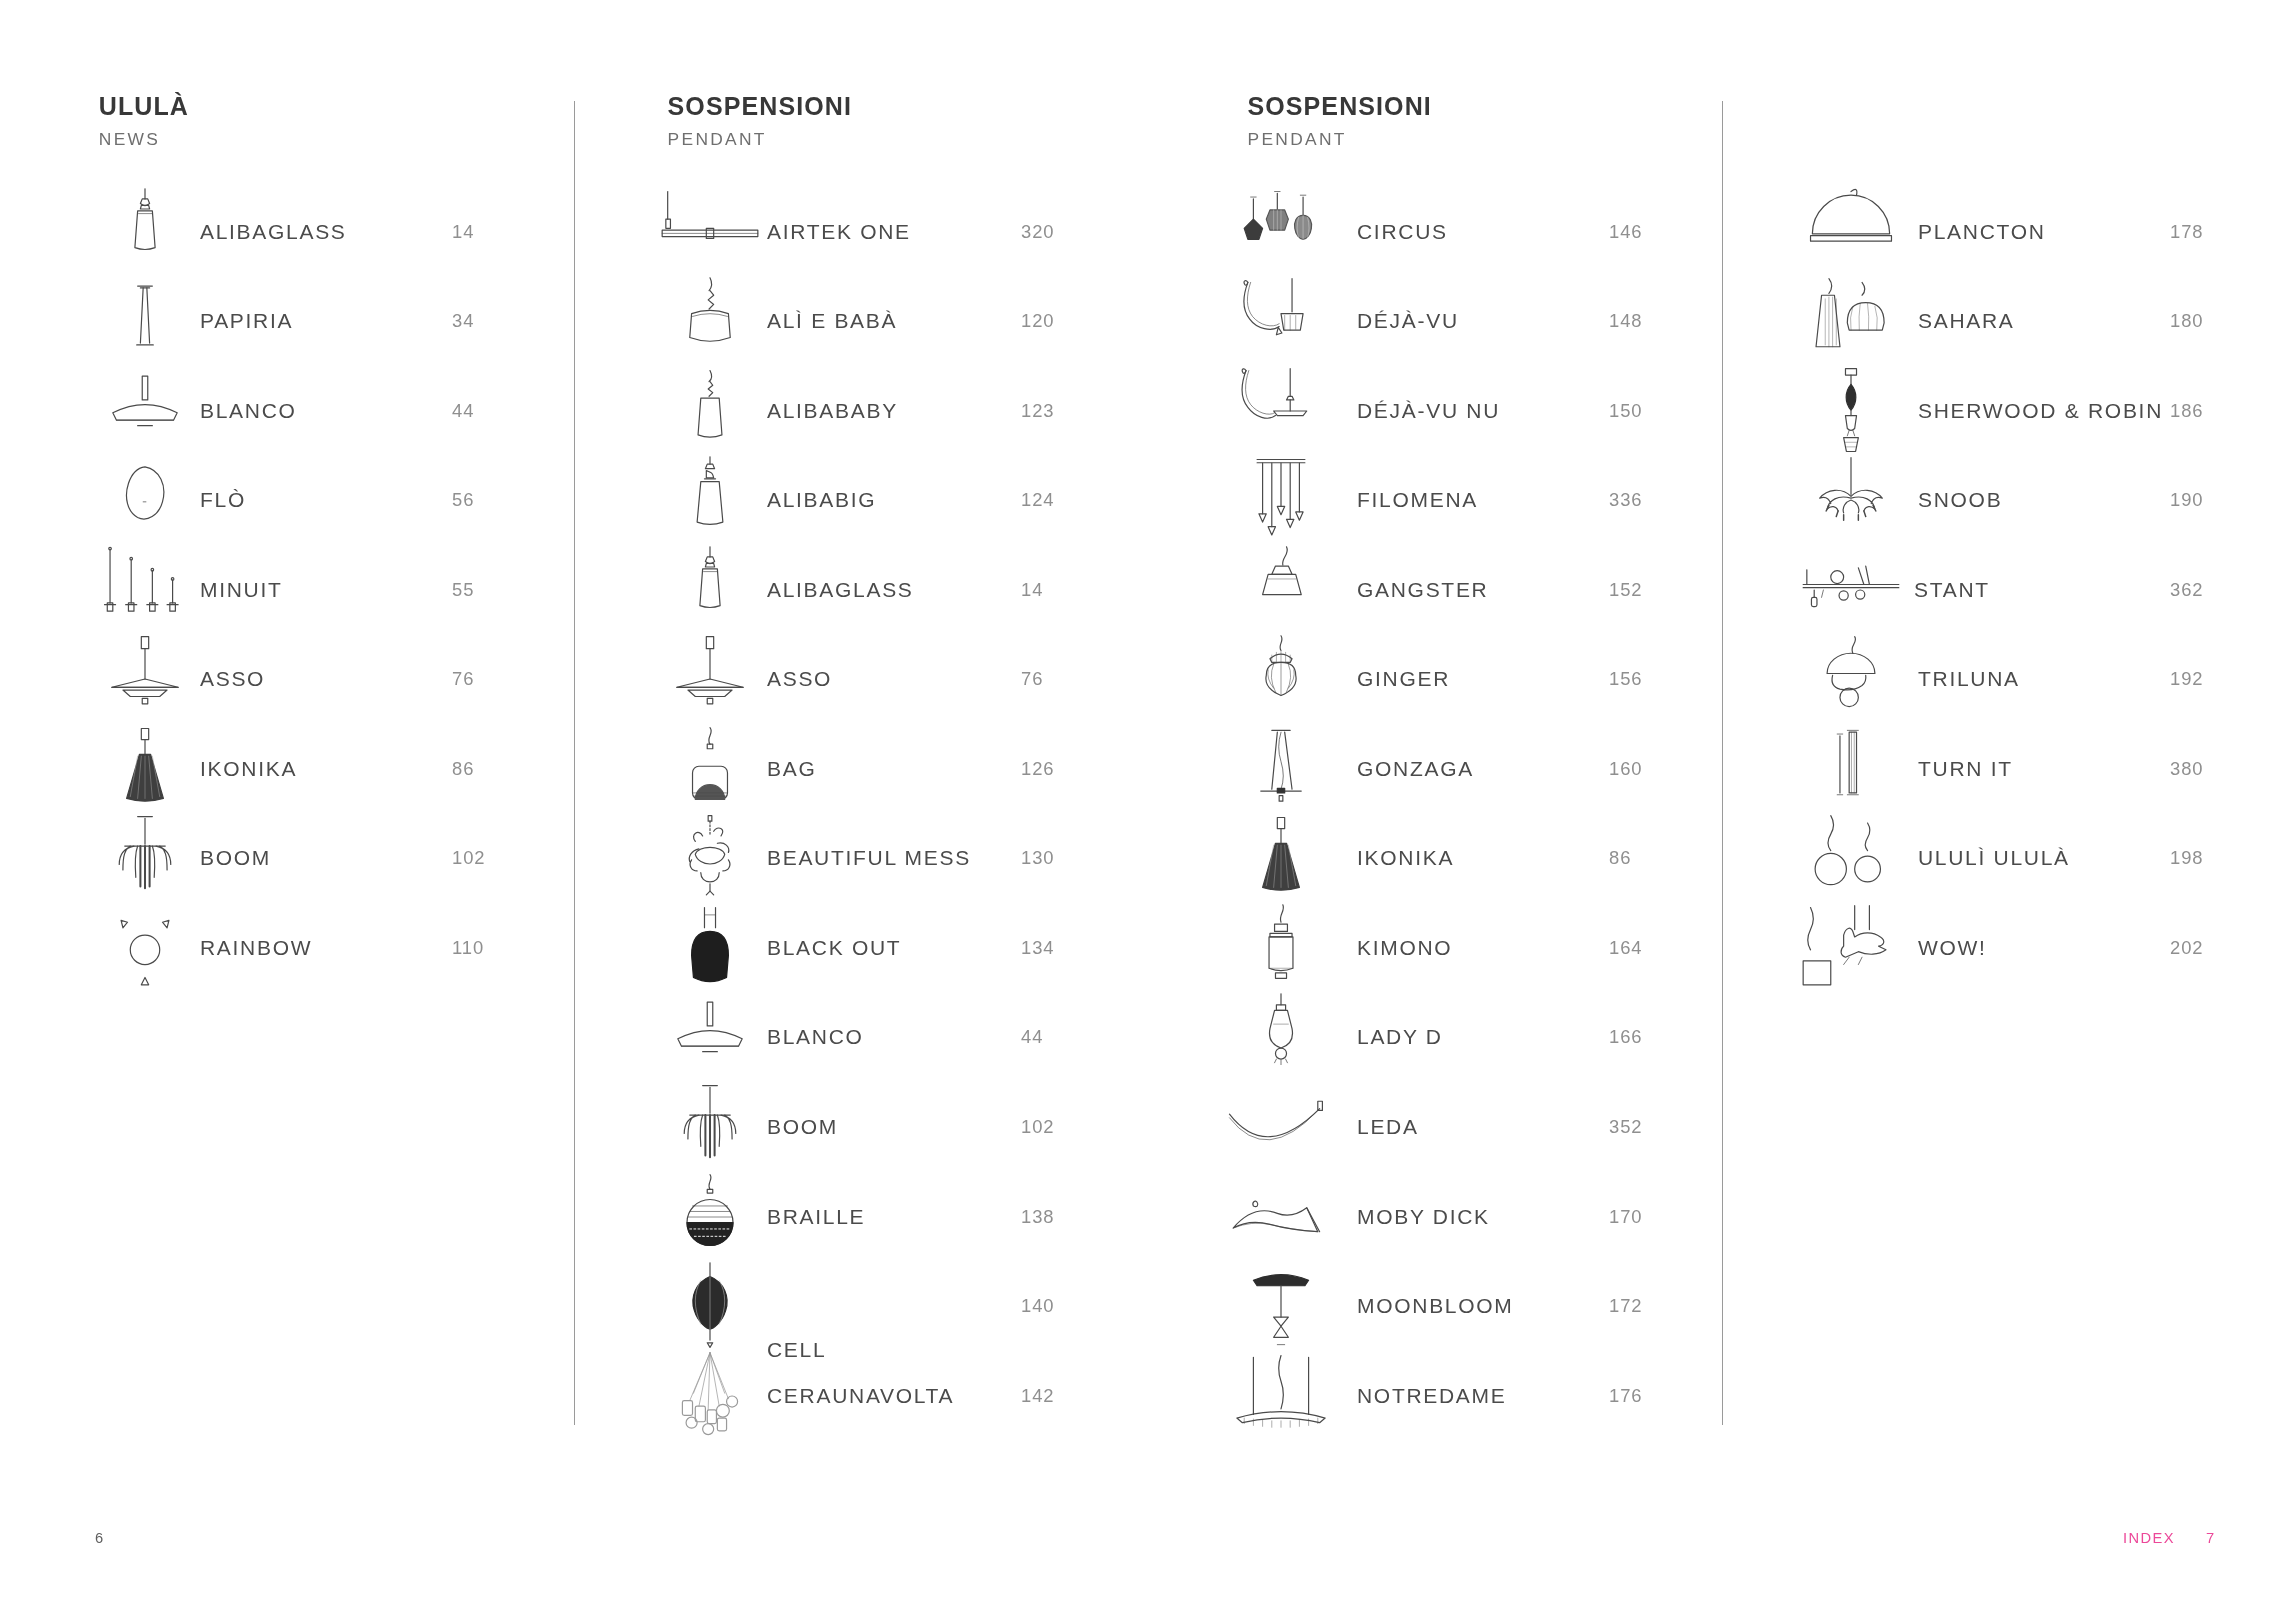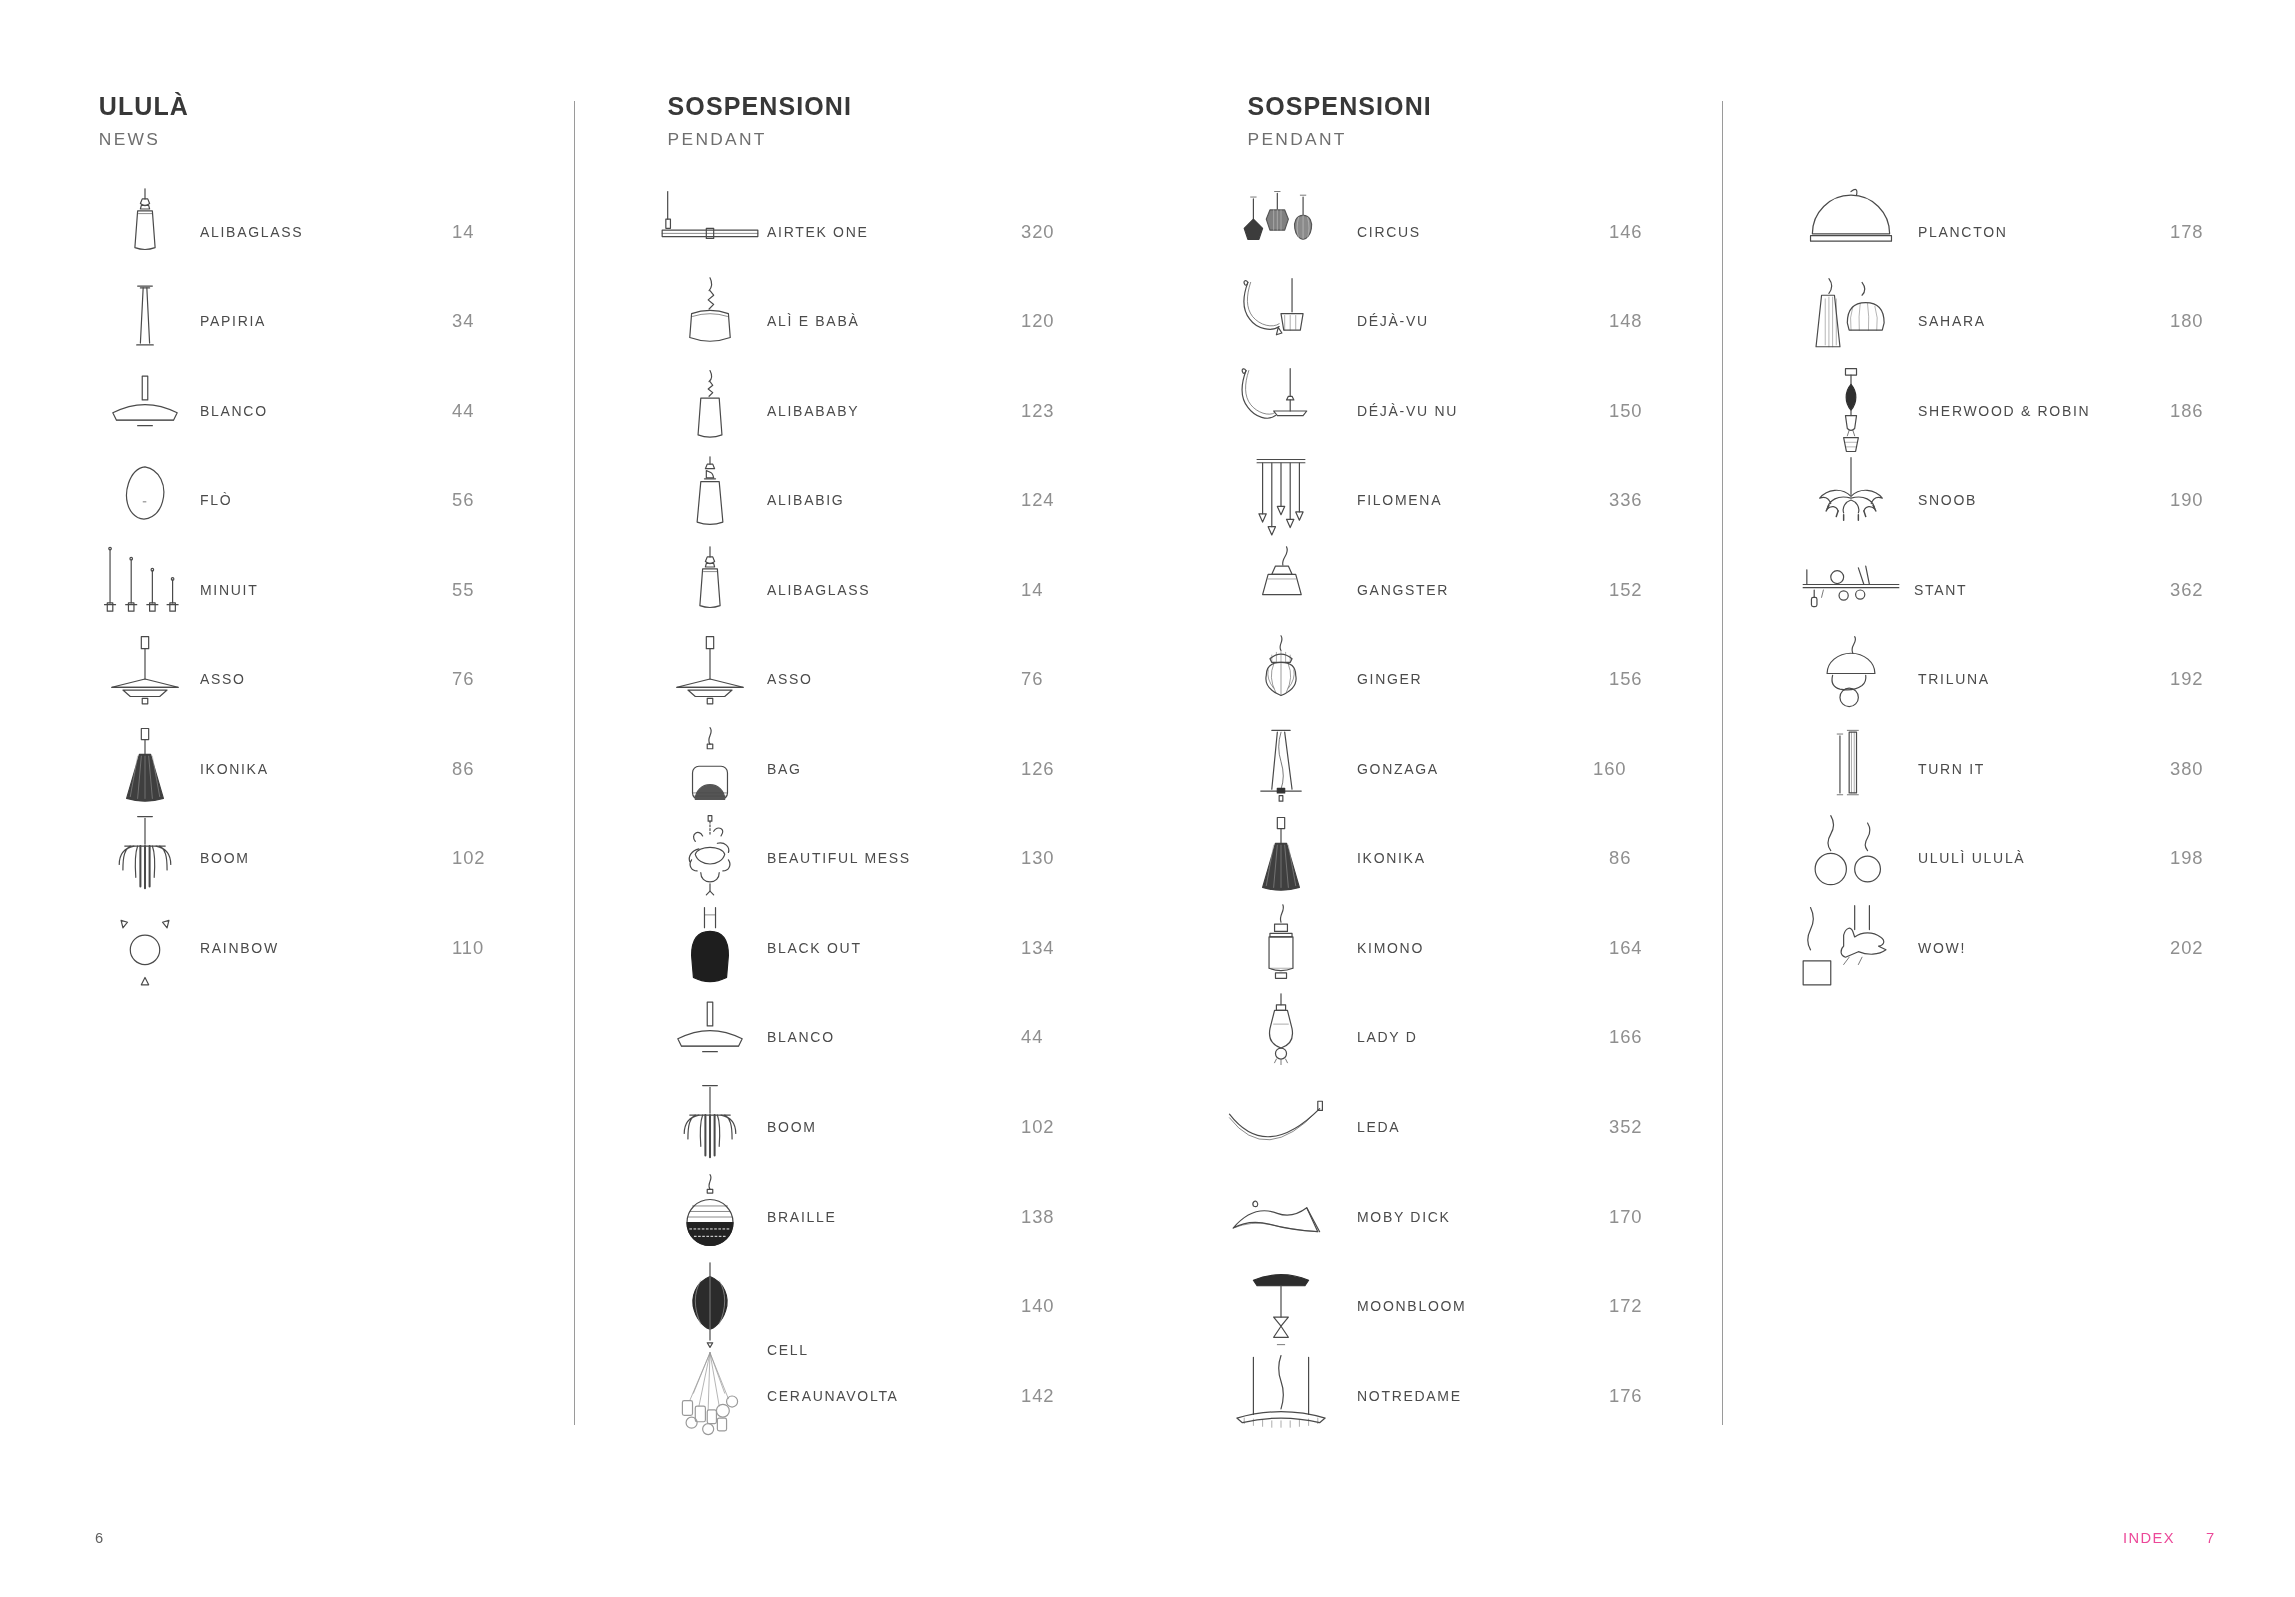--- a/index.html
+++ b/index.html
@@ -5,21 +5,21 @@
   html,body{margin:0;padding:0;background:#e8e8e8}
   .page{position:relative;width:2296px;height:1598px;background:var(--c-background,#fff);
         font-family:"Liberation Sans",sans-serif;overflow:hidden;margin:0 auto}
   .divider{position:absolute;top:101px;height:1324px;width:0.9px;background:var(--c-divider,#9a9a9a)}
   .col{position:absolute;top:0;height:100%;width:459px}
   .col-header{position:absolute;top:92px}
   .col-title{font-size:25px;font-weight:bold;letter-spacing:1.1px;color:var(--c-title,#383838);margin:0;white-space:nowrap}
   .col-sub{font-size:17.4px;letter-spacing:2.3px;color:var(--c-subtitle,#6f6f6f);margin-top:8.3px;white-space:nowrap}
   .row{position:absolute;height:96px;left:0;right:0}
   .icon-box{position:absolute;top:1.8px;height:92px;width:119px;display:flex;align-items:center;justify-content:center}
-  .nm{position:absolute;top:50%;transform:translateY(-50%);font-size:14px;letter-spacing:1.7px;
+  .nm{position:absolute;top:50%;transform:translateY(-50%);font-size:21px;letter-spacing:1.7px;
       color:var(--c-item_label,#4b4b4b);white-space:nowrap}
   .pg{position:absolute;top:50%;transform:translateY(-50%);font-size:18.4px;letter-spacing:0.9px;
       color:var(--c-page_number,#8f8f8f);white-space:nowrap}
   .footer{position:absolute;top:1530px;font-size:14.7px;letter-spacing:1.4px;color:#5e5e5e}
   .footer-left{left:95px}
   .footer-right{left:2123px;display:flex;gap:31px;color:#ec4899}
 </style>
 </head>
 <body>
 
@@ -448,21 +448,21 @@
             <svg viewBox="0 0 120 100" width="114" height="92" fill="none" stroke="#4a4a4a" stroke-width="1.3" stroke-linecap="round" stroke-linejoin="round">
               <path d="M50 8h20"></path>
               <path d="M56 10l-6 62M64 10l8 62"></path>
               <path d="M60 10q-5 16 0 32t0 30" stroke-width=".8"></path>
               <path d="M38 74h44"></path>
               <path d="M56 71h8v5h-8z" fill="#333" stroke="#333"></path>
               <path d="M58 79h4v6h-4z"></path>
             </svg>
           </span>
           <span class="nm" style="left: 126px;">GONZAGA</span>
-          <span class="pg" style="left: 362px;">160</span>
+          <span class="pg" style="left: 378px;">160</span>
         </div>
         <div class="row" style="top: 810px;">
           <span class="icon-box" style="left: -9.2px;">
             <svg viewBox="0 0 120 100" width="114" height="92" fill="none" stroke="#4a4a4a" stroke-width="1.3" stroke-linecap="round" stroke-linejoin="round">
               <path d="M56 6h8v12h-8z"></path>
               <path d="M60 18v16"></path>
               <path d="M54 34h12l14 48q-20 6-40 0z" fill="#3f3f3f" stroke="#3f3f3f"></path>
               <path d="M60 36v46M52 36l-8 44M68 36l8 44M56 36l-4 46M64 36l4 46" stroke="#9a9a9a" stroke-width=".6"></path>
             </svg>
           </span>

